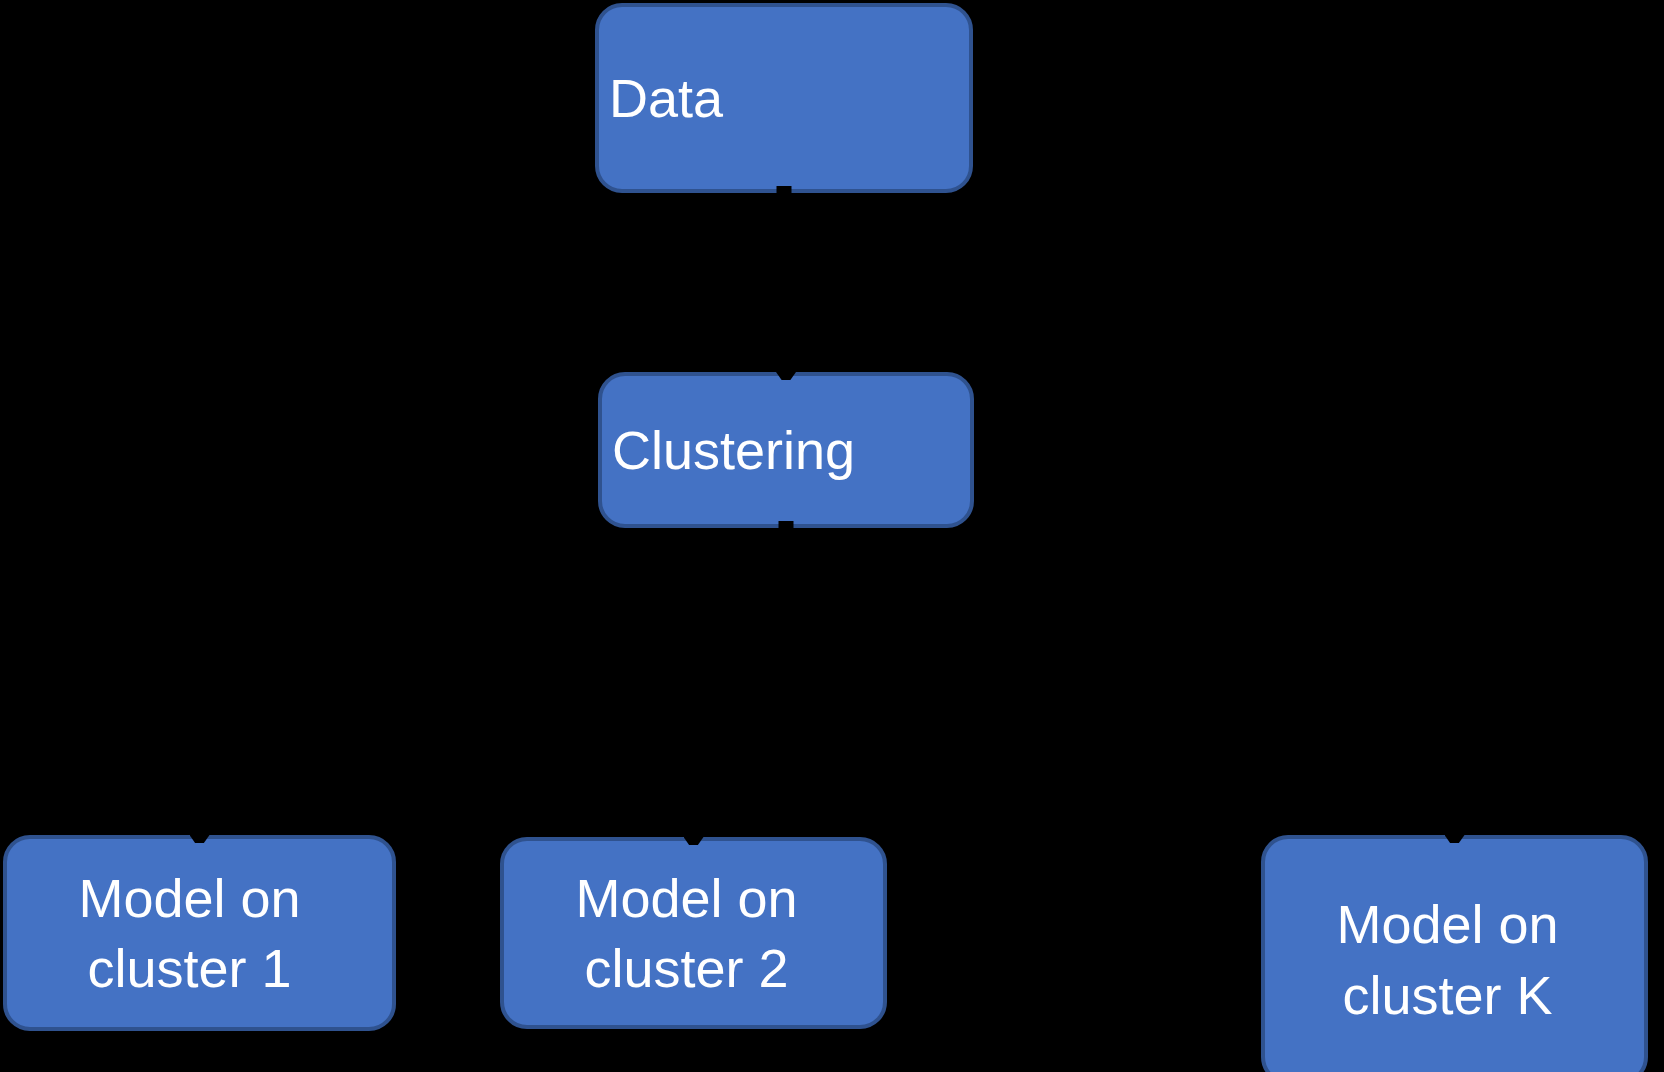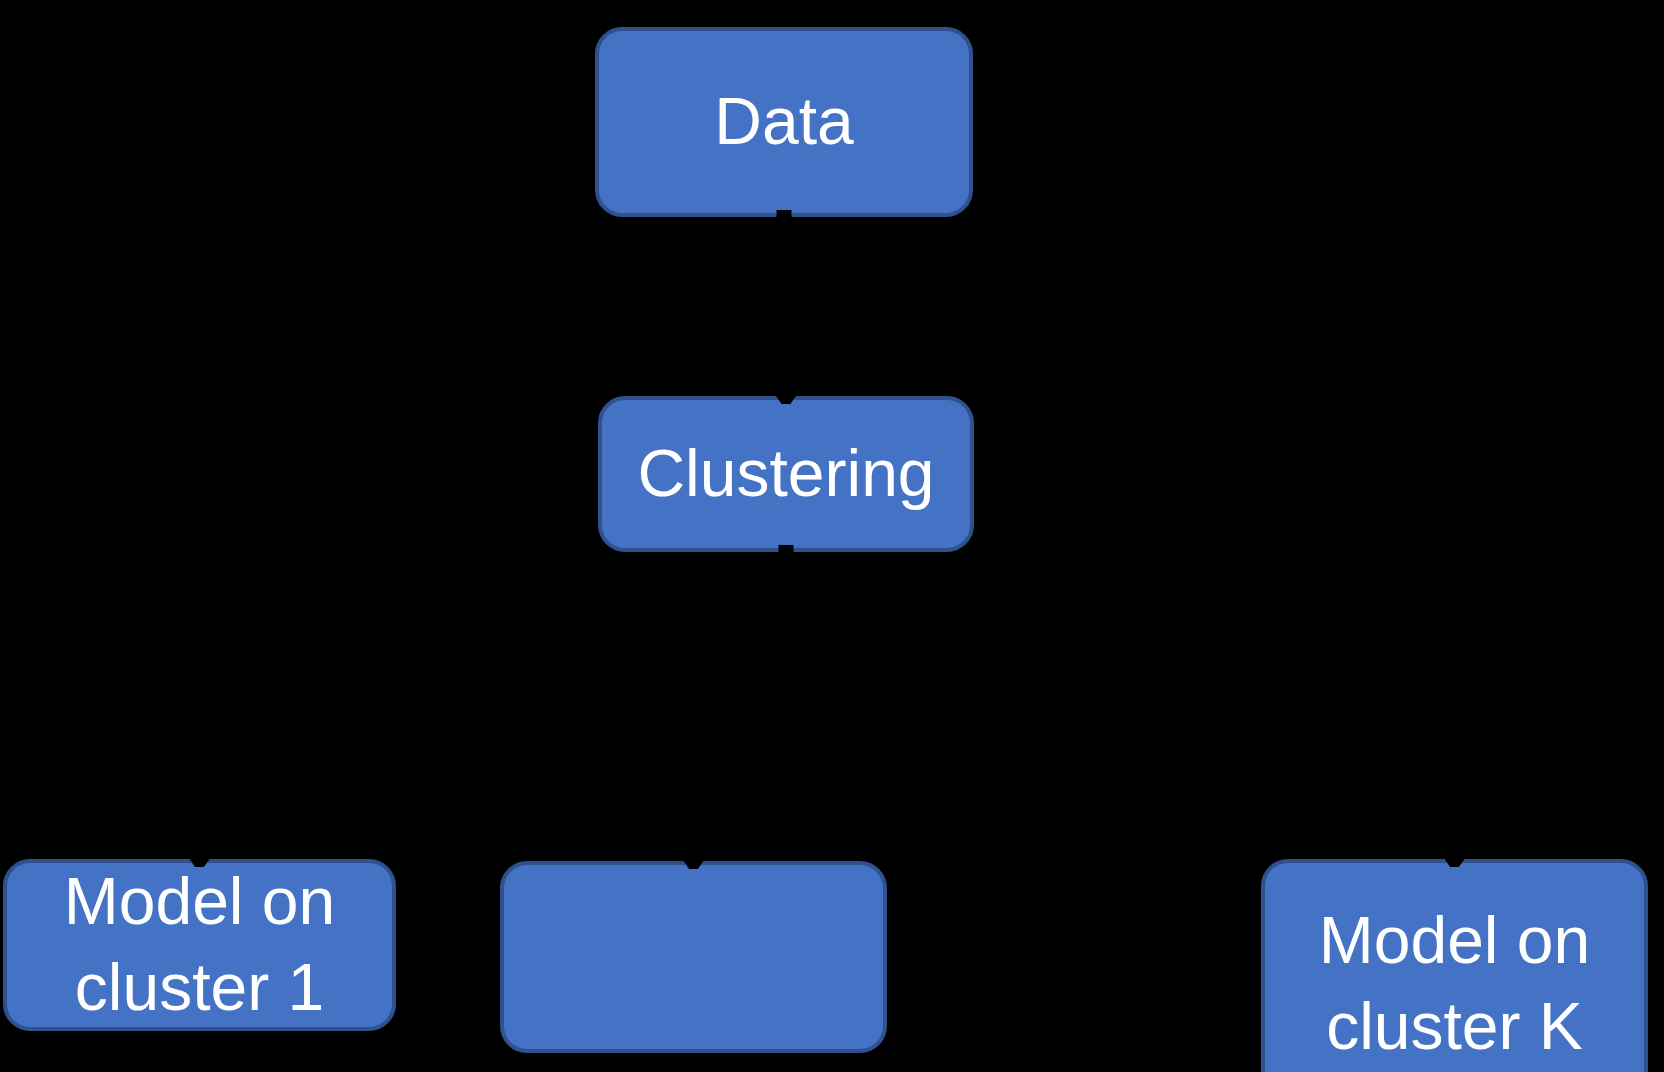--- a/index.html
+++ b/index.html
@@ -17,25 +17,23 @@
   }
   .node {
     position: absolute;
     box-sizing: border-box;
     background: #4472C4;
     border: 4px solid #2F528F;
     border-radius: 27px;
     color: #FFFFFF;
     display: flex;
     align-items: center;
-    justify-content: center;
     text-align: center;
-    font-size: 66px;
+    font-size: 54px;
     line-height: 1.3;
-    margin-top: 24px;
   }
   .node .label {
     max-width: 345px;
     padding: 0 10px;
   }
   
   .stub {
     position: absolute;
     left: 50%;
     transform: translateX(-50%);
@@ -47,21 +45,21 @@
     height: 8px;
     clip-path: polygon(0 0, 100% 0, 72% 100%, 28% 100%);
   }
   .stub.bottom {
     bottom: -4px;
     width: 15px;
     height: 7px;
   }
   #node-data        { left: 595px;  top: 3px;   width: 378px; height: 190px; }
   #node-clustering  { left: 598px;  top: 372px; width: 376px; height: 156px; }
-  #node-model-1     { left: 3px;    top: 835px; width: 393px; height: 172px; }
+  #node-model-1     { left: 3px;    top: 835px; width: 393px; height: 196px; }
   #node-model-2     { left: 500px;  top: 837px; width: 387px; height: 192px; }
   #node-model-k     { left: 1261px; top: 835px; width: 387px; height: 249px; }
 </style>
 </head>
 <body>
 
 <div id="canvas">
 
   <div class="node" id="node-data">
     <span class="label">Data</span>
@@ -73,20 +71,21 @@
     <span class="stub top"></span>
     <span class="stub bottom"></span>
   </div>
 
   <div class="node" id="node-model-1">
     <span class="label">Model on cluster 1</span>
     <span class="stub top"></span>
   </div>
 
   <div class="node" id="node-model-2">
+    <span class="label">Model on cluster 2</span>
     <span class="stub top"></span>
   </div>
 
   <div class="node" id="node-model-k">
     <span class="label">Model on cluster K</span>
     <span class="stub top"></span>
   </div>
 
 </div>
 

